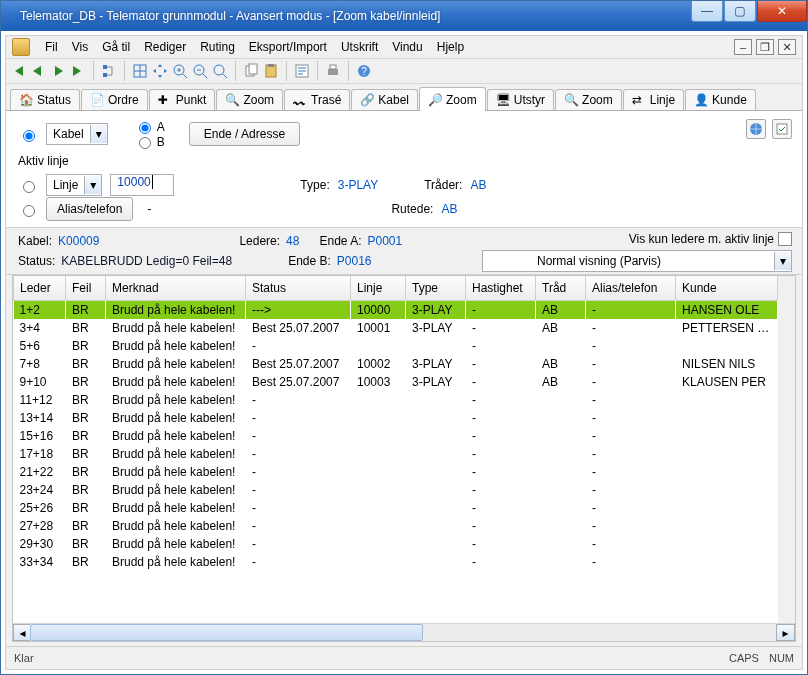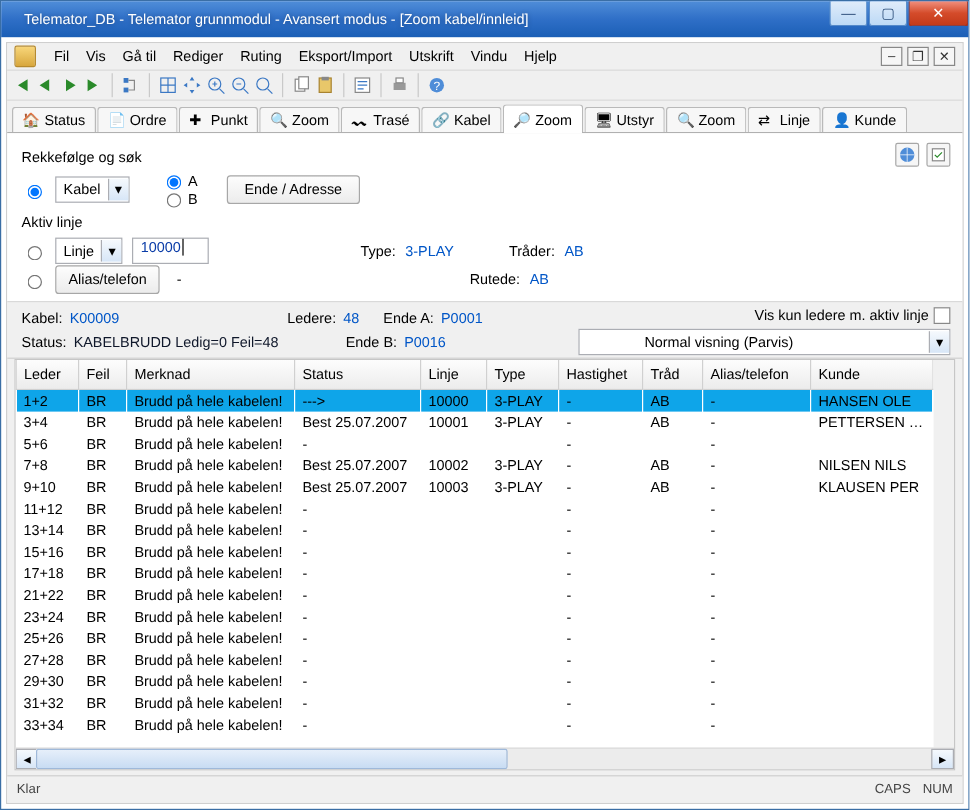--- a/index.html
+++ b/index.html
@@ -43,21 +43,21 @@
 .chk { display:flex; align-items:center; gap:4px; }
 .chkbox { width:12px; height:12px; border:1px solid #888; background:#fff; }
 .combo { display:flex; align-items:center; border:1px solid #abadb3; background:#fff; height:20px; width:260px;padding-left:48px; }
 .combo span { flex:1; padding:0 6px; }
 .combo .dd { width:16px; height:18px; background:linear-gradient(#f5f9fd,#d7e6f7); border-left:1px solid #abadb3; display:flex; align-items:center; justify-content:center; }
 .gridwrap { flex:1; margin:0 6px 4px 6px; border:1px solid #c6c6c6; background:#fff; display:flex; flex-direction:column; overflow:hidden; }
 .grid { flex:1; overflow:hidden; }
 table { border-collapse:collapse; width:100%; table-layout:fixed; }
 th, td { padding:2px 6px; text-align:left; white-space:nowrap; overflow:hidden; text-overflow:ellipsis; font-size:12px; border-right:1px solid transparent; }
 thead th { background:linear-gradient(#fdfdfd,#ececec); border:1px solid #d0d0d0; border-top:none; font-weight:normal; height:20px; }
-tbody tr:first-child td { background:#0ea5e9; }
+tbody tr:first-child td { background:#84cc16; }
 .hscroll { height:17px; background:#f0f0f0; border-top:1px solid #d6d6d6; position:relative; }
 .hscroll .track { position:absolute; left:17px; right:17px; top:0; bottom:0; background:#ececec; }
 .hscroll .thumb { position:absolute; left:17px; width:50%; top:0; bottom:0; background:linear-gradient(#e6effa,#c8dcf3); border:1px solid #9fb9da; border-radius:2px; }
 .hscroll .arrow { position:absolute; top:0; bottom:0; width:17px; display:flex; align-items:center; justify-content:center; background:linear-gradient(#f5f9fd,#d7e6f7); border:1px solid #abadb3; }
 .hscroll .arrow.l { left:0; } .hscroll .arrow.r { right:0; }
 .vscroll { width:17px; background:#f0f0f0; }
 .statusbar { height:22px; background:#f0f0f0; border-top:1px solid #cfcfcf; display:flex; align-items:center; padding:0 8px; font-size:11px; color:#444; }
 .statusbar .spacer { flex:1; }
 .inputtxt { border:1px solid #abadb3; height:20px; padding:0 6px; color:#0b3da8; background:#fff; }
 </style>
@@ -239,23 +239,20 @@
             </svg>
           </div>
         <div class="sicon">
             <svg width="14" height="14">
               <rect x="2" y="2" width="10" height="10" fill="#fff" stroke="#888"></rect>
               <path d="M4 7l2 2 4-4" stroke="#2a8a2a" fill="none"></path>
             </svg>
           </div>
       </div>
 
-      <div class="formrow">
-        <span class="lbl">Rekkefølge og søk</span>
-      </div>
       <div class="formrow">
         <input type="radio" class="radio" checked="" style="">
         <div class="selectbox">
           <span>Kabel</span>
           <div class="dd">▾</div>
         </div>
         <span style="width:10px"></span>
         <div style="display:flex;flex-direction:column;gap:0">
           <label style="display:flex;align-items:center;gap:3px">
               <input type="radio" class="radio" checked="" style="">
@@ -534,32 +531,20 @@
                   <td>Brudd på hele kabelen!</td>
                   <td>-</td>
                   <td></td>
                   <td></td>
                   <td>-</td>
                   <td></td>
                   <td>-</td>
                   <td></td>
                 </tr>
                 <tr>
-                  <td>31+32</td>
-                  <td>BR</td>
-                  <td>Brudd på hele kabelen!</td>
-                  <td>-</td>
-                  <td></td>
-                  <td></td>
-                  <td>-</td>
-                  <td></td>
-                  <td>-</td>
-                  <td></td>
-                </tr>
-                <tr>
                   <td>33+34</td>
                   <td>BR</td>
                   <td>Brudd på hele kabelen!</td>
                   <td>-</td>
                   <td></td>
                   <td></td>
                   <td>-</td>
                   <td></td>
                   <td>-</td>
                   <td></td>

